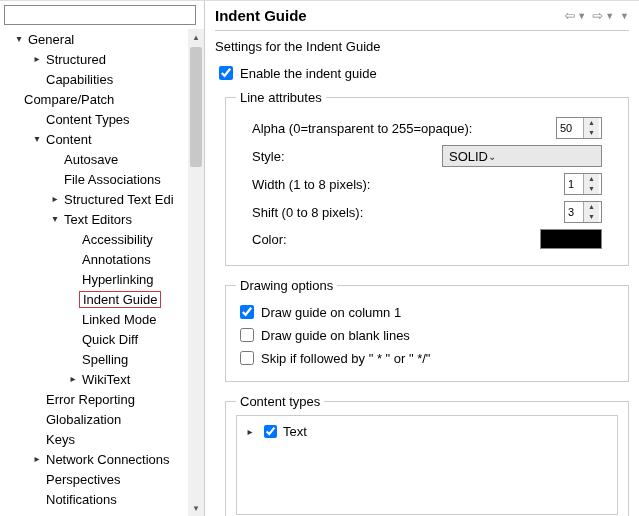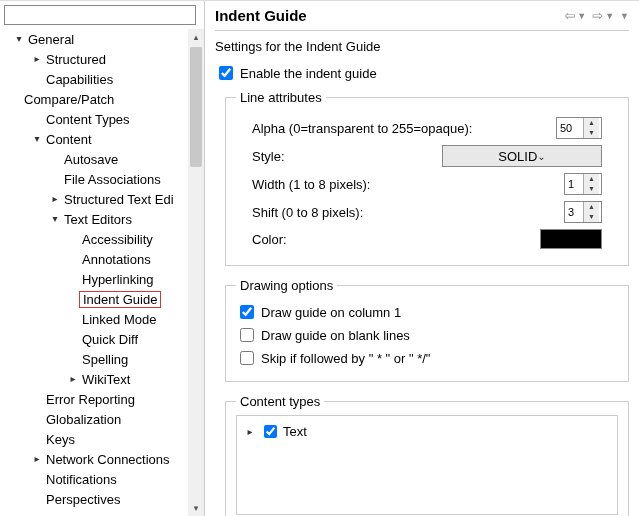--- a/index.html
+++ b/index.html
@@ -150,21 +150,21 @@
     width:26px; border:none; text-align:left; padding:0 3px; font-size:11px; outline:none;
   }
   .spin .btns {
     width:16px; display:flex; flex-direction:column; border-left:1px solid #aaa;
   }
   .spin .btns div {
     height:10px; font-size:7px; line-height:10px; text-align:center; color:#444; background:#eee;
   }
   .select {
     width:160px; height:22px; border:1px solid #888; background:#e8e8e8;
-    display:flex; align-items:center; justify-content:center;
+    display:flex; align-items:center; justify-content:flex-start;
     padding:0 6px 0 6px; font-size:13px;
   }
   .select .arr { font-size:10px; color:#333; }
   .swatch {
     width:62px; height:20px; background:#000; border:1px solid #888;
   }
   .content-box {
     border:1px solid #ccc; height:100px; padding:6px;
   }
   .ct-item {
@@ -252,24 +252,24 @@
         <span class="lbl">Globalization</span>
       </div>
       <div class="node" style="padding-left:44px">
         <span class="lbl">Keys</span>
       </div>
       <div class="node" style="padding-left:30px">
         <span class="tw">▸</span>
         <span class="lbl">Network Connections</span>
       </div>
       <div class="node" style="padding-left:44px">
+        <span class="lbl">Perspectives</span>
+      </div>
+      <div class="node" style="padding-left:44px">
         <span class="lbl">Notifications</span>
-      </div>
-      <div class="node" style="padding-left:44px">
-        <span class="lbl">Perspectives</span>
       </div>
     </div>
   </div>
   <div class="scrollbar-v">
     <div class="scroll-btn" style="top:0">▴</div>
     <div class="scroll-thumb" style="top:18px"></div>
     <div class="scroll-btn" style="bottom:0">▾</div>
   </div>
 </div>
 

